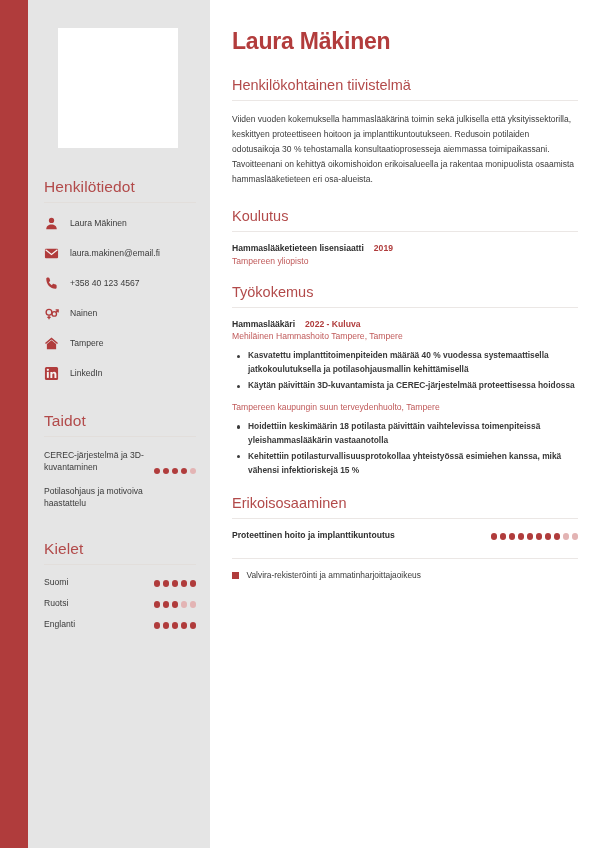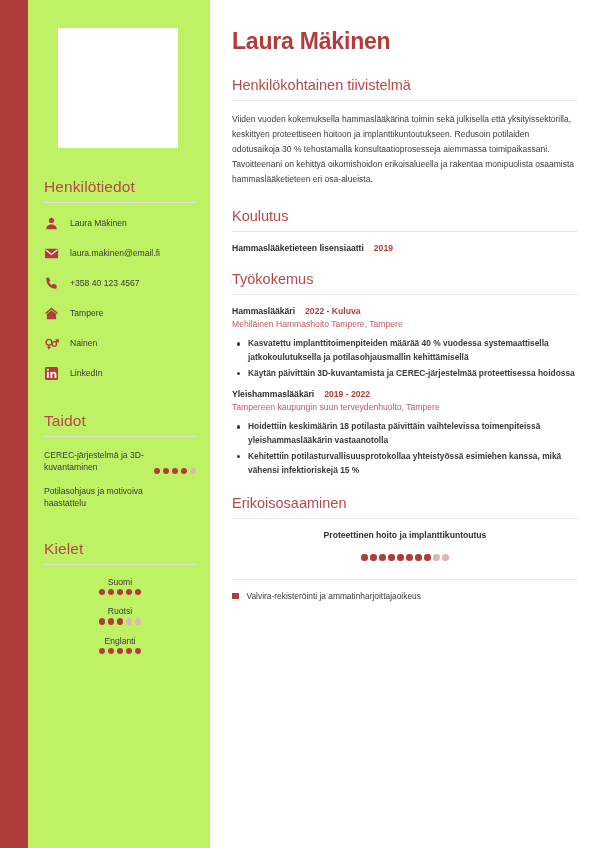--- a/index.html
+++ b/index.html
@@ -30,21 +30,21 @@
     height: 848px;
     background: #b03c3c;
     flex: 0 0 28px;
   }
 
   
   .sidebar {
     width: 182px;
     flex: 0 0 182px;
     height: 848px;
-    background: #bef264;
+    background: #e5e5e5;
     padding: 28px 14px 0 16px;
   }
 
   .photo {
     width: 120px;
     height: 120px;
     background: #ffffff;
     margin: 0 auto 0 14px;
   }
 
@@ -113,23 +113,22 @@
     height: 6.4px;
     border-radius: 50%;
     background: #b03c3c;
   }
   .dot.off { background: #e3b4b4; }
 
   
   .lang-row {
     display: flex;
     justify-content: space-between;
-    align-items: center;
+    align-items: flex-end;
     margin-bottom: 11px;
-    flex-direction: column;
   }
   .lang-name {
     font-size: 8.6px;
     color: #3a3a3a;
   }
 
   
   .main {
     flex: 1 1 auto;
     height: 848px;
@@ -212,21 +211,20 @@
     height: 3.2px;
     border-radius: 50%;
     background: #3a3a3a;
   }
 
   .spec-row {
     display: flex;
     justify-content: space-between;
     align-items: center;
     gap: 12px;
-    flex-direction: column;
   }
   .spec-name {
     font-size: 8.6px;
     font-weight: bold;
     color: #2e2e2e;
   }
 
   .license-row {
     display: flex;
     align-items: center;
@@ -282,38 +280,38 @@
         <span class="contact-icon">
           <svg width="15" height="15" viewBox="0 0 24 24" fill="currentColor">
             <path d="M6.8 2.2c1 0 1.6.5 1.9 1.4l1 3c.3.9.1 1.6-.6 2.1l-1.3 1c.9 2.3 2.6 4 4.9 5l1-1.4c.5-.7 1.2-.9 2.1-.6l3 1c.9.3 1.4.9 1.4 1.9v2.6c0 1.3-.9 2.2-2.2 2.2C10.4 20.4 3.6 13.6 3.6 4.4c0-1.3.9-2.2 2.2-2.2z"></path>
           </svg>
         </span>
         <span class="contact-text">+358 40 123 4567</span>
       </div>
 
       <div class="contact-row">
         <span class="contact-icon">
-          <svg width="15" height="15" viewBox="0 0 24 24" fill="currentColor">
-            <path d="M12 2.4 1.6 11.1l1.5 1.8L12 5.6l8.9 7.3 1.5-1.8z"></path>
-            <path d="M4.6 12.6V21h14.8v-8.4L12 6.6z"></path>
-          </svg>
-        </span>
-        <span class="contact-text">Tampere</span>
-      </div>
-
-      <div class="contact-row">
-        <span class="contact-icon">
           <svg width="15" height="15" viewBox="0 0 24 24" fill="none" stroke="currentColor" stroke-width="2.2">
             <circle cx="8" cy="10" r="4.6"></circle>
             <path d="M8 14.8V21M5.3 18.2h5.4"></path>
             <circle cx="16.4" cy="12.6" r="3.6"></circle>
             <path d="M19.2 10 L22.4 6.6 M18.6 6.2h4v4"></path>
           </svg>
         </span>
         <span class="contact-text">Nainen</span>
+      </div>
+
+      <div class="contact-row">
+        <span class="contact-icon">
+          <svg width="15" height="15" viewBox="0 0 24 24" fill="currentColor">
+            <path d="M12 2.4 1.6 11.1l1.5 1.8L12 5.6l8.9 7.3 1.5-1.8z"></path>
+            <path d="M4.6 12.6V21h14.8v-8.4L12 6.6z"></path>
+          </svg>
+        </span>
+        <span class="contact-text">Tampere</span>
       </div>
 
       <div class="contact-row">
         <span class="contact-icon">
           <svg width="15" height="15" viewBox="0 0 24 24">
             <rect x="1.5" y="1.5" width="21" height="21" rx="2.4" fill="currentColor"></rect>
             <rect x="4.6" y="9.4" width="3.1" height="9.6" fill="#f7f4f2"></rect>
             <circle cx="6.15" cy="6.1" r="1.85" fill="#f7f4f2"></circle>
             <path d="M10.2 9.4h3v1.4c.6-1 1.7-1.6 3-1.6 2.3 0 3.6 1.4 3.6 4.1V19h-3.1v-5.1c0-1.3-.5-2.1-1.6-2.1s-1.8.8-1.8 2.1V19h-3.1z" fill="#f7f4f2"></path>
           </svg>
@@ -396,44 +394,41 @@
 
     <div class="section">
       <div class="main-heading">Koulutus</div>
       <div class="main-divider"></div>
 
       <div class="entry">
         <div class="entry-head">
           <span class="entry-title">Hammaslääketieteen lisensiaatti</span>
           <span class="entry-date">2019</span>
         </div>
+        <div class="entry-sub">Tampereen yliopisto</div>
       </div>
     </div>
 
     <div class="section">
       <div class="main-heading">Työkokemus</div>
       <div class="main-divider"></div>
 
       <div class="entry">
         <div class="entry-head">
           <span class="entry-title">Hammaslääkäri</span>
           <span class="entry-date">2022 - Kuluva</span>
         </div>
         <div class="entry-sub">Mehiläinen Hammashoito Tampere, Tampere</div>
         <ul class="bullets">
             <li>Kasvatettu implanttitoimenpiteiden määrää 40 % vuodessa systemaattisella jatkokoulutuksella ja potilasohjausmallin kehittämisellä</li>
             <li>Käytän päivittäin 3D-kuvantamista ja CEREC-järjestelmää proteettisessa hoidossa</li>
           </ul>
       </div>
 
       <div class="entry">
-        <div class="entry-head">
-          <span class="entry-title">Yleishammaslääkäri</span>
-          <span class="entry-date">2019 - 2022</span>
-        </div>
         <div class="entry-sub">Tampereen kaupungin suun terveydenhuolto, Tampere</div>
         <ul class="bullets">
             <li>Hoidettiin keskimäärin 18 potilasta päivittäin vaihtelevissa toimenpiteissä yleishammaslääkärin vastaanotolla</li>
             <li>Kehitettiin potilasturvallisuusprotokollaa yhteistyössä esimiehen kanssa, mikä vähensi infektioriskejä 15 %</li>
           </ul>
       </div>
     </div>
 
     <div class="section">
       <div class="main-heading">Erikoisosaaminen</div>

